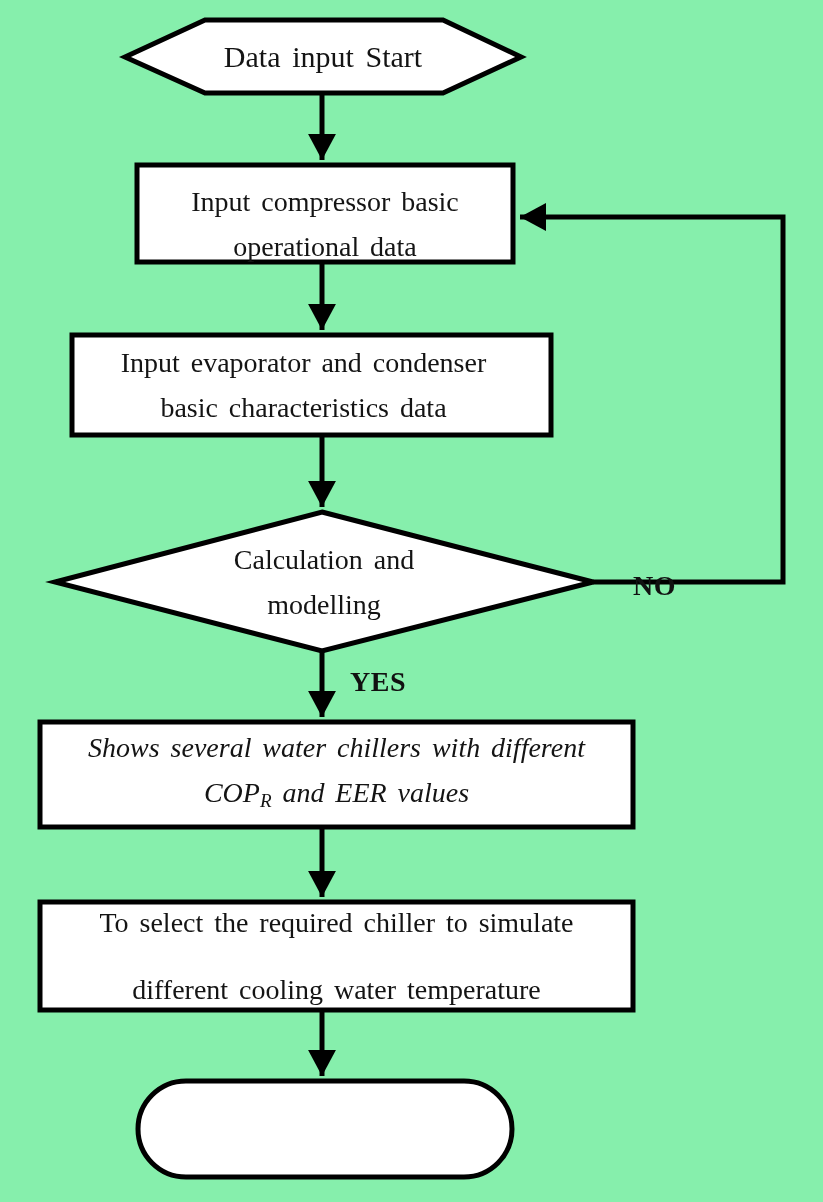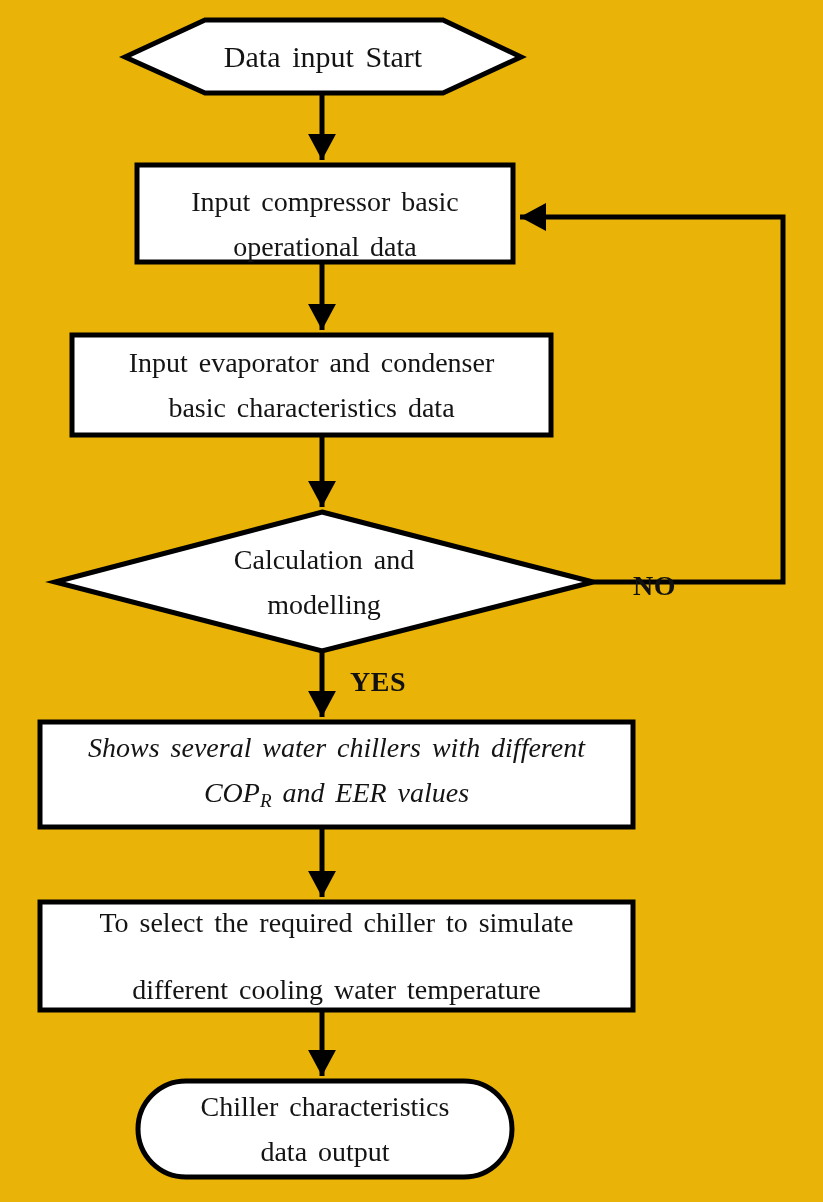--- a/index.html
+++ b/index.html
@@ -4,21 +4,21 @@
 <style>
   html, body {
     margin: 0;
     padding: 0;
     background: #ffffff;
   }
   .canvas {
     position: relative;
     width: 823px;
     height: 1202px;
-    background: #eab308;
+    background: #86efac;
     overflow: hidden;
     font-family: "Liberation Serif", serif;
   }
   .shapes {
     position: absolute;
     left: 0;
     top: 0;
   }
   .shapes polygon, .shapes rect {
     fill: #ffffff;
@@ -88,21 +88,21 @@
 
   <div class="txt" style="left:125px; top:20px; width:396px; height:73px; font-size:30px;">
     <span>Data input Start</span>
   </div>
 
   <div class="txt" style="left:137px; top:175px; width:376px; height:97px;">
     <span>Input compressor basic</span>
     <span>operational data</span>
   </div>
 
-  <div class="txt" style="left:72px; top:335px; width:479px; height:100px;">
+  <div class="txt" style="left:64px; top:335px; width:479px; height:100px;">
     <span>Input evaporator and condenser</span>
     <span>basic characteristics data</span>
   </div>
 
   <div class="txt" style="left:55px; top:512px; width:538px; height:139px;">
     <span>Calculation and</span>
     <span>modelling</span>
   </div>
 
   <div class="txt" style="left:40px; top:722px; width:593px; height:105px;font-style:italic;">
@@ -110,21 +110,17 @@
     <span>
       <span>COP</span><span class="sub">R</span><span> and EER values</span>
     </span>
   </div>
 
   <div class="txt" style="left:40px; top:902px; width:593px; height:108px;gap:22px;">
     <span>To select the required chiller to simulate</span>
     <span>different cooling water temperature</span>
   </div>
 
-  <div class="txt" style="left:138px; top:1081px; width:374px; height:96px;">
-    <span>Chiller characteristics</span>
-    <span>data output</span>
-  </div>
 
   <div class="branch" style="left:350px; top:668px;">YES</div>
   <div class="branch" style="left:633px; top:572px;">NO</div>
 
 </div>
 
 </body></html>

